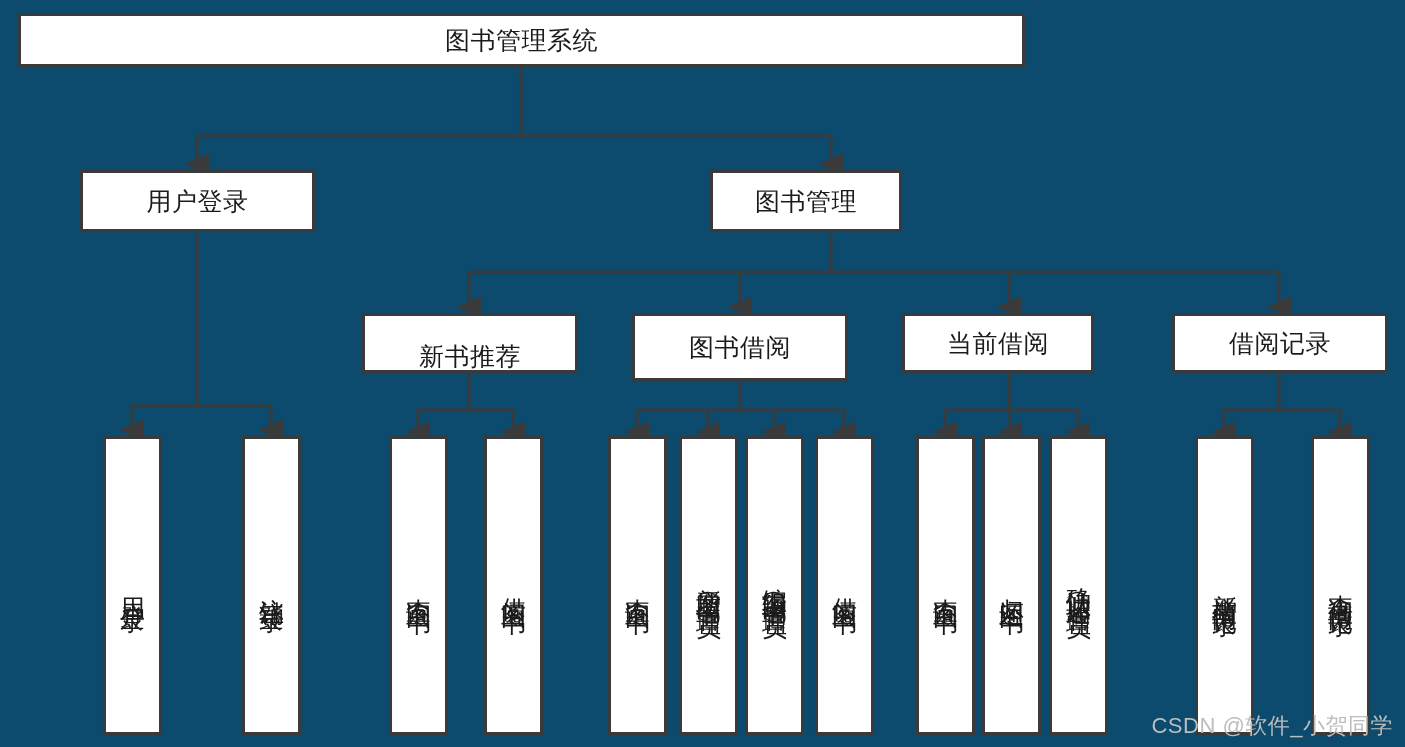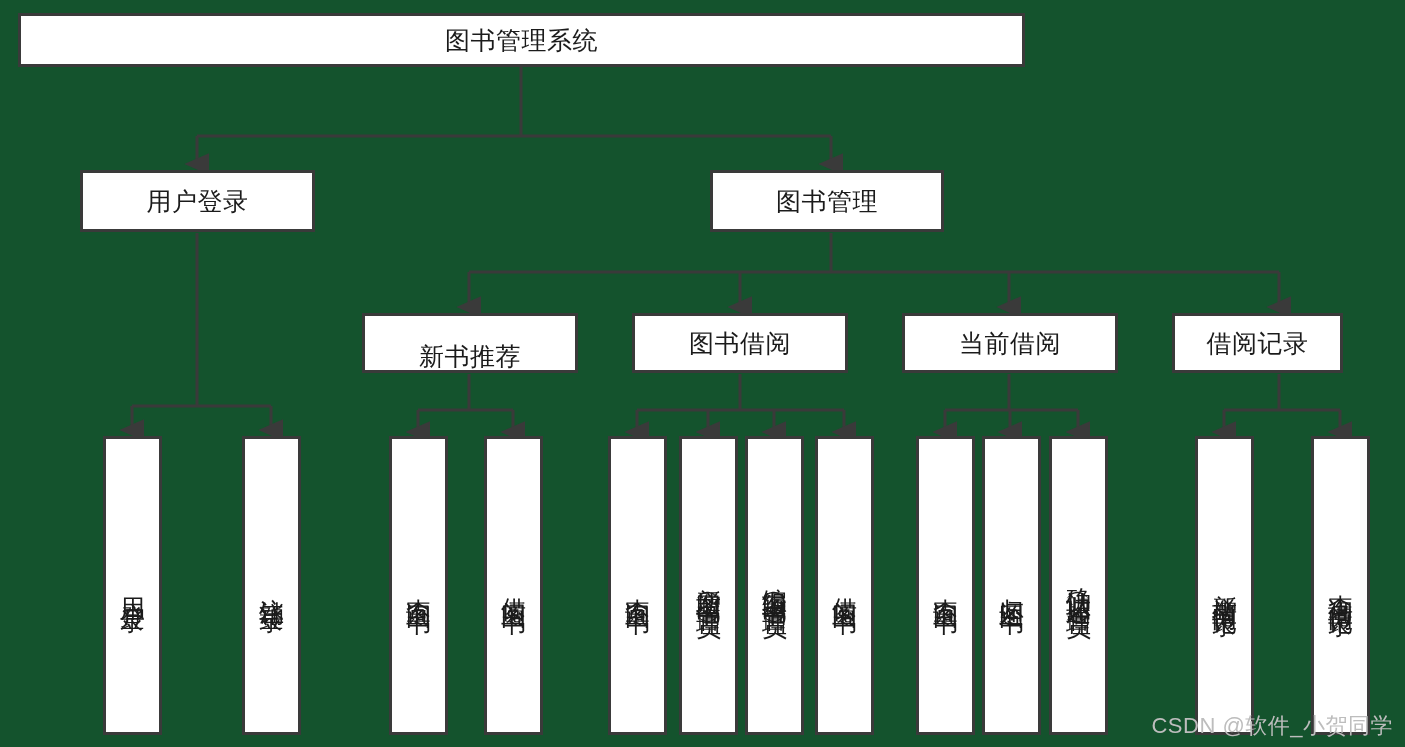--- a/index.html
+++ b/index.html
@@ -8,21 +8,21 @@
     padding: 0;
     background: #ffffff;
   }
   body {
     font-family: "Liberation Sans", "DejaVu Sans", sans-serif;
   }
   #canvas {
     position: relative;
     width: 1405px;
     height: 747px;
-    background: #14532d;
+    background: #0c4a6e;
     overflow: hidden;
   }
   #edges {
     position: absolute;
     left: 0;
     top: 0;
     width: 1405px;
     height: 747px;
     pointer-events: none;
   }
@@ -133,34 +133,34 @@
     </g>
   </svg>
 
   <div class="node h root" style="left:18px; top:13px; width:1007px; height:54px;">
     <span class="label">图书管理系统</span>
   </div>
 
   <div class="node h" style="left:80px; top:170px; width:235px; height:62px;">
     <span class="label">用户登录</span>
   </div>
-  <div class="node h" style="left:710px; top:170px; width:234px; height:62px;">
+  <div class="node h" style="left:710px; top:170px; width:192px; height:62px;">
     <span class="label">图书管理</span>
   </div>
 
   <div class="node h" style="left:362px; top:313px; width:216px; height:60px;align-items:flex-end;">
     <span class="label">新书推荐</span>
   </div>
-  <div class="node h" style="left:632px; top:313px; width:216px; height:60px;">
+  <div class="node h" style="left:632px; top:313px; width:216px; height:68px;">
     <span class="label">图书借阅</span>
   </div>
-  <div class="node h" style="left:902px; top:313px; width:216px; height:60px;">
+  <div class="node h" style="left:902px; top:313px; width:192px; height:60px;">
     <span class="label">当前借阅</span>
   </div>
-  <div class="node h" style="left:1172px; top:313px; width:171px; height:60px;">
+  <div class="node h" style="left:1172px; top:313px; width:216px; height:60px;">
     <span class="label">借阅记录</span>
   </div>
 
   <div class="node v" style="left:103px; top:436px; width:59px; height:299px;">
     <span class="label">用户登录</span>
   </div>
   <div class="node v" style="left:242px; top:436px; width:59px; height:299px;">
     <span class="label">注销登录</span>
   </div>
 

